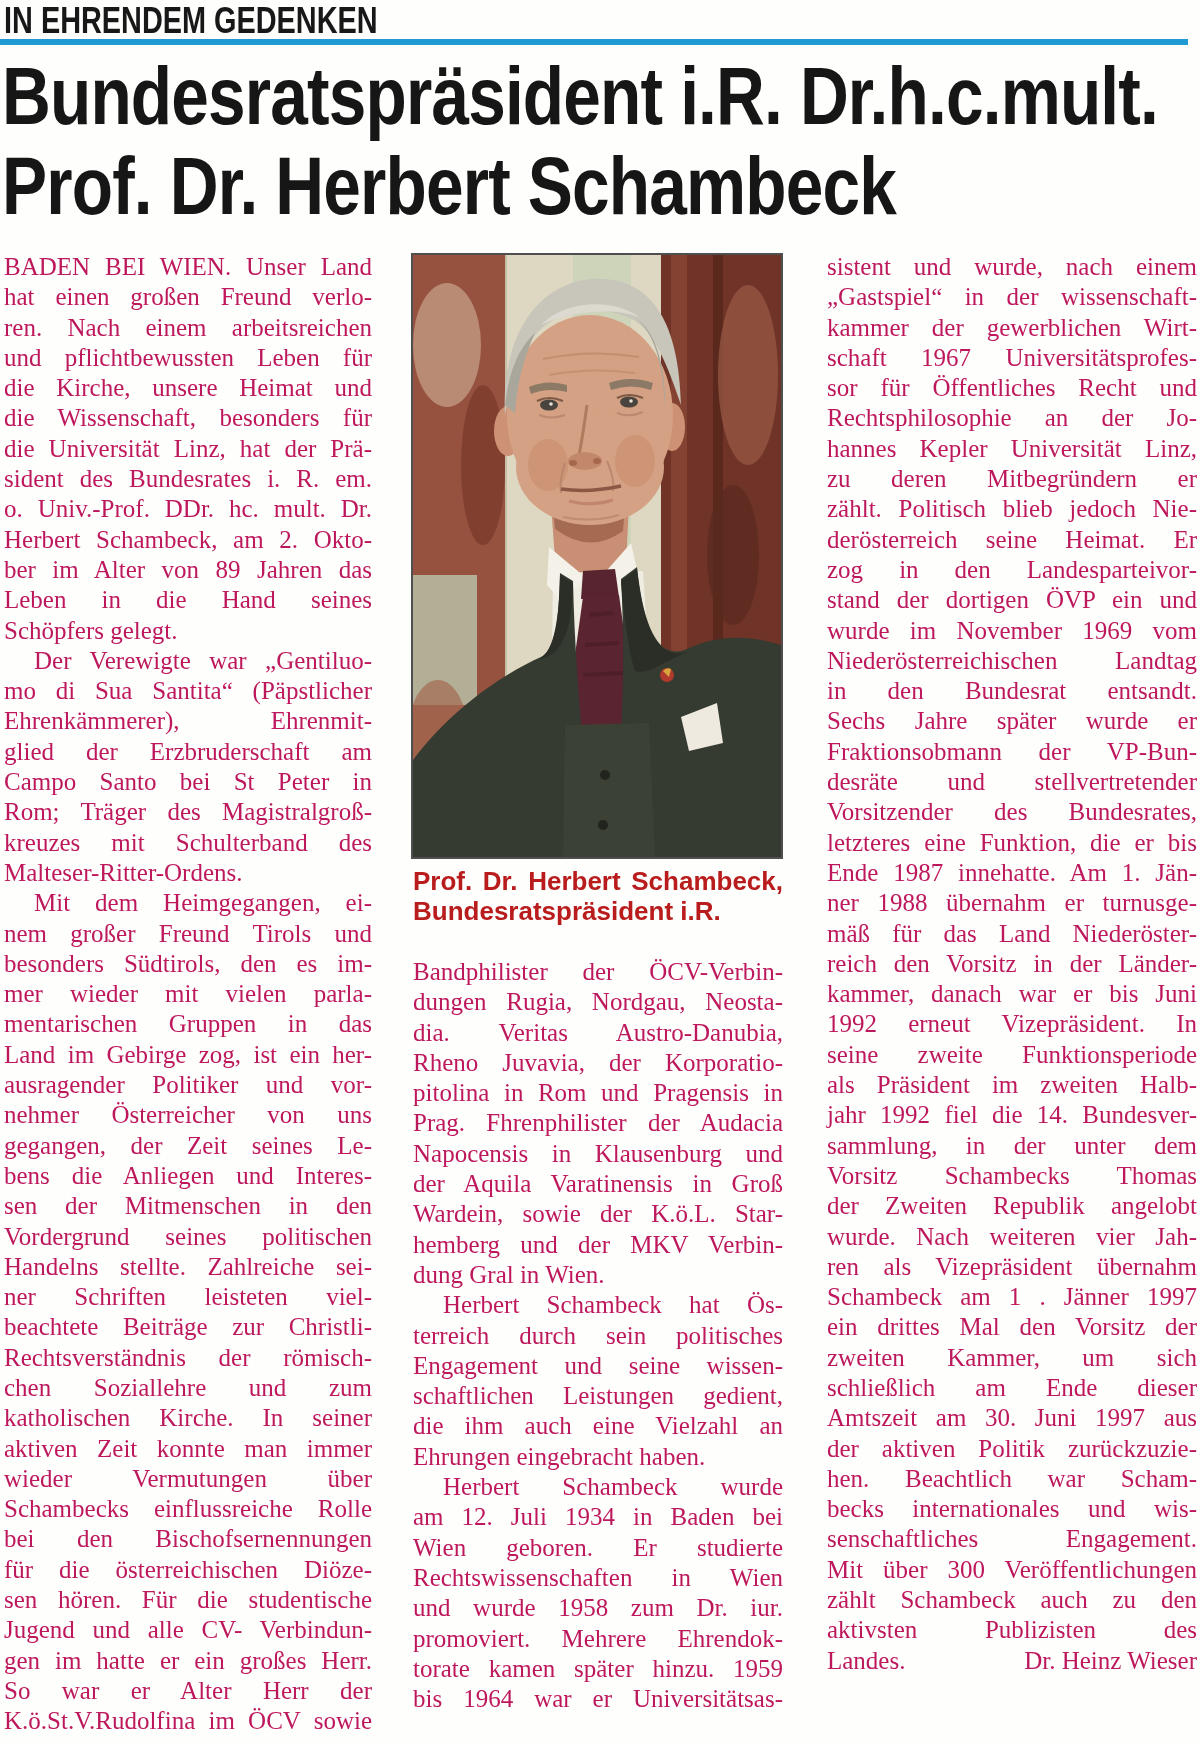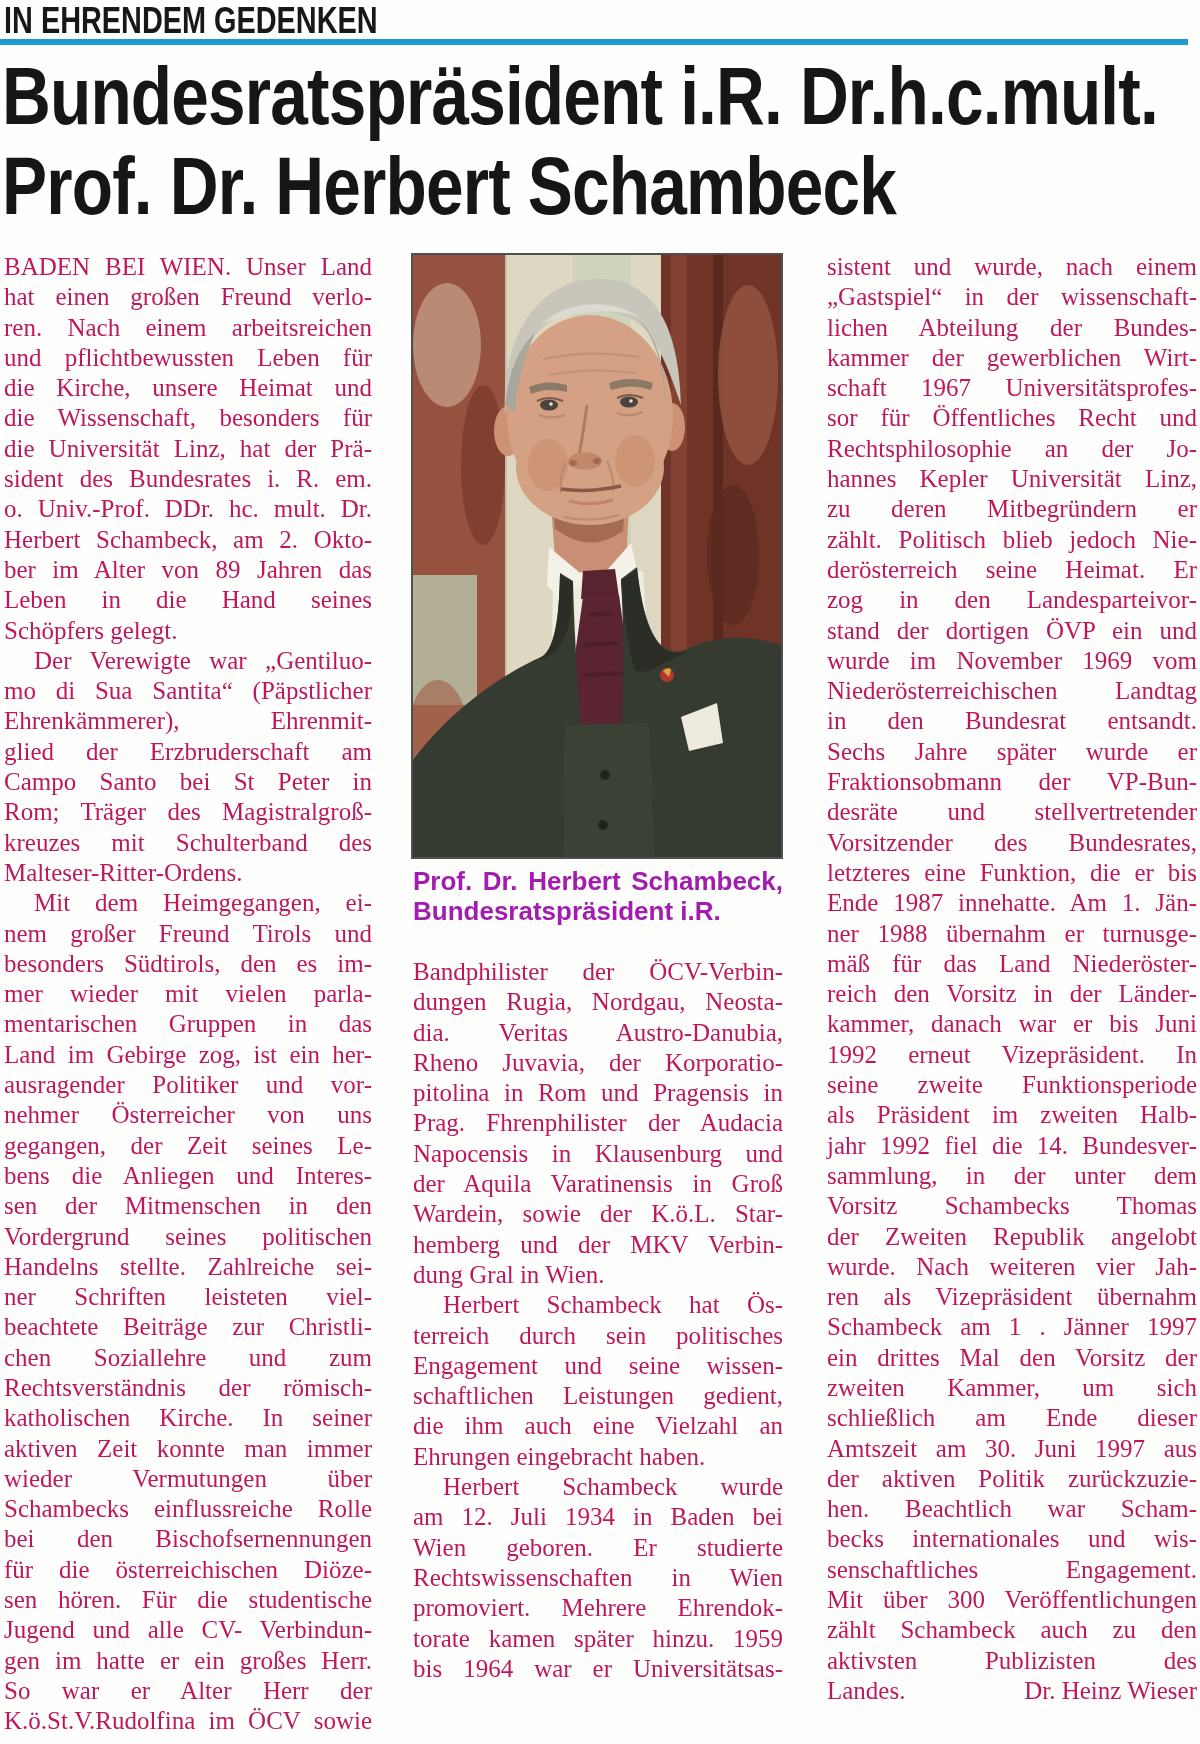--- a/index.html
+++ b/index.html
@@ -26,21 +26,21 @@
   .headline .hl{white-space:nowrap;transform:scaleX(0.824);transform-origin:0 50%;}
   
   .photo{
     position:absolute;left:411px;top:253px;width:372px;height:606px;
     border:2px solid #4f4f4f;box-sizing:border-box;background:#ded8c2;
   }
   .photo svg{display:block;width:100%;height:100%;}
   .caption{
     position:absolute;left:413px;top:866px;width:370px;
     font-family:"Liberation Sans", sans-serif;font-weight:600;
-    font-size:26px;line-height:30px;color:#a21caf;
+    font-size:26px;line-height:30px;color:#b91c1c;
   }
   .caption .capline{width:100%;}
   .caption .capline.j{text-align:justify;text-align-last:justify;}
   
   .col{
     position:absolute;color:#be185d;font-size:25px;
   }
   .tline{
     height:30.3px;line-height:30.3px;width:100%;overflow:visible;
   }
@@ -186,22 +186,22 @@
     <div class="tline j">Land im Gebirge zog, ist ein her-</div>
     <div class="tline j">ausragender Politiker und vor-</div>
     <div class="tline j">nehmer Österreicher von uns</div>
     <div class="tline j">gegangen, der Zeit seines Le-</div>
     <div class="tline j">bens die Anliegen und Interes-</div>
     <div class="tline j">sen der Mitmenschen in den</div>
     <div class="tline j">Vordergrund seines politischen</div>
     <div class="tline j">Handelns stellte. Zahlreiche sei-</div>
     <div class="tline j">ner Schriften leisteten viel-</div>
     <div class="tline j">beachtete Beiträge zur Christli-</div>
+    <div class="tline j">Rechtsverständnis der römisch-</div>
     <div class="tline j">chen Soziallehre und zum</div>
-    <div class="tline j">Rechtsverständnis der römisch-</div>
     <div class="tline j">katholischen Kirche. In seiner</div>
     <div class="tline j">aktiven Zeit konnte man immer</div>
     <div class="tline j">wieder Vermutungen über</div>
     <div class="tline j">Schambecks einflussreiche Rolle</div>
     <div class="tline j">bei den Bischofsernennungen</div>
     <div class="tline j">für die österreichischen Diöze-</div>
     <div class="tline j">sen hören. Für die studentische</div>
     <div class="tline j">Jugend und alle CV- Verbindun-</div>
     <div class="tline j">gen im hatte er ein großes Herr.</div>
     <div class="tline j">So war er Alter Herr der</div>
@@ -222,28 +222,28 @@
     <div class="tline j ind">Herbert Schambeck hat Ös-</div>
     <div class="tline j">terreich durch sein politisches</div>
     <div class="tline j">Engagement und seine wissen-</div>
     <div class="tline j">schaftlichen Leistungen gedient,</div>
     <div class="tline j">die ihm auch eine Vielzahl an</div>
     <div class="tline l">Ehrungen eingebracht haben.</div>
     <div class="tline j ind">Herbert Schambeck wurde</div>
     <div class="tline j">am 12. Juli 1934 in Baden bei</div>
     <div class="tline j">Wien geboren. Er studierte</div>
     <div class="tline j">Rechtswissenschaften in Wien</div>
+    <div class="tline j">und wurde 1958 zum Dr. iur.</div>
     <div class="tline j">promoviert. Mehrere Ehrendok-</div>
     <div class="tline j">torate kamen später hinzu. 1959</div>
     <div class="tline j">bis 1964 war er Universitätsas-</div>
   </div>
 <div class="col" id="col2">
     <div class="tline j">sistent und wurde, nach einem</div>
     <div class="tline j">„Gastspiel“ in der wissenschaft-</div>
-    <div class="tline j">lichen Abteilung der Bundes-</div>
     <div class="tline j">kammer der gewerblichen Wirt-</div>
     <div class="tline j">schaft 1967 Universitätsprofes-</div>
     <div class="tline j">sor für Öffentliches Recht und</div>
     <div class="tline j">Rechtsphilosophie an der Jo-</div>
     <div class="tline j">hannes Kepler Universität Linz,</div>
     <div class="tline j">zu deren Mitbegründern er</div>
     <div class="tline j">zählt. Politisch blieb jedoch Nie-</div>
     <div class="tline j">derösterreich seine Heimat. Er</div>
     <div class="tline j">zog in den Landesparteivor-</div>
     <div class="tline j">stand der dortigen ÖVP ein und</div>

